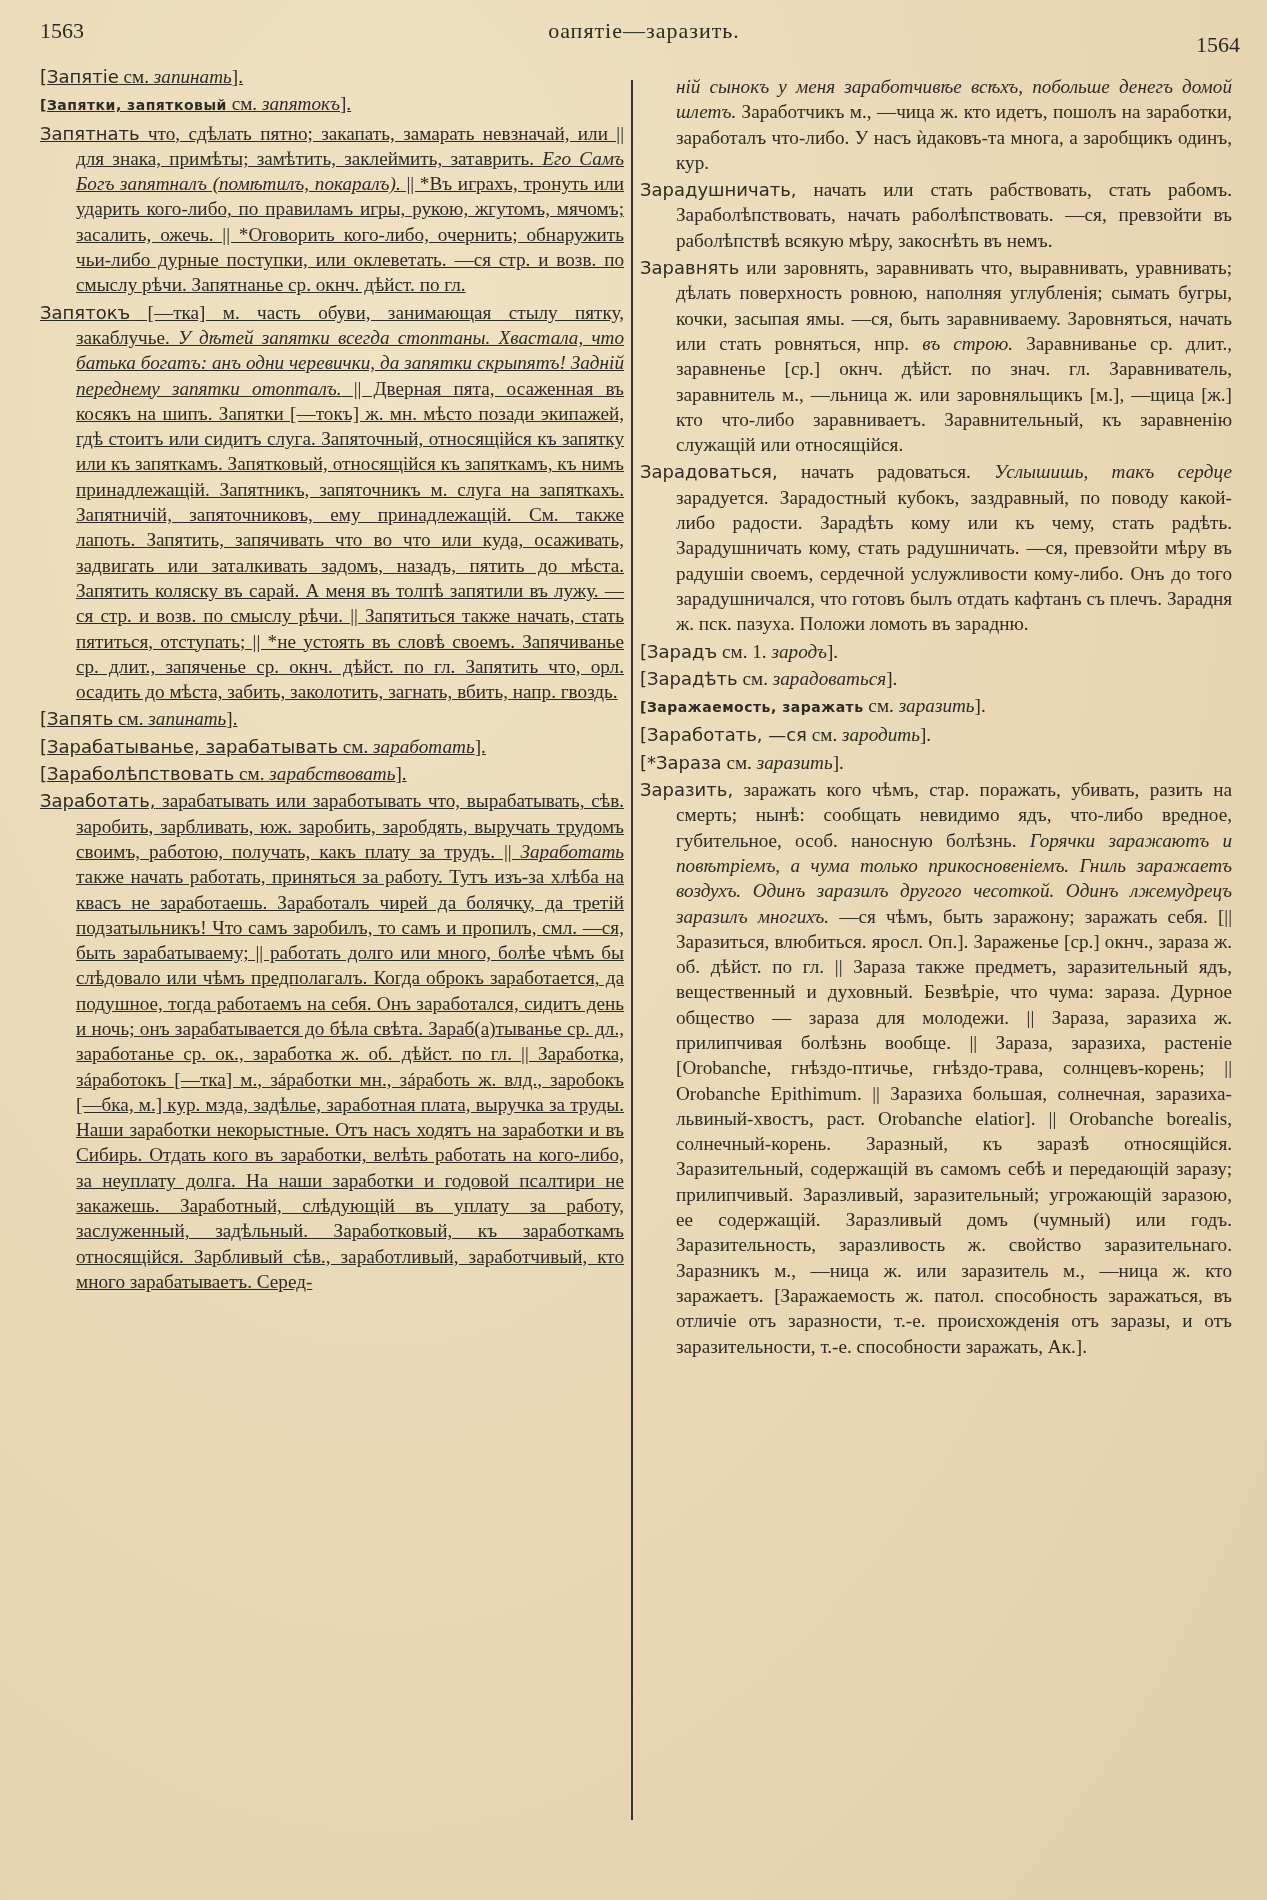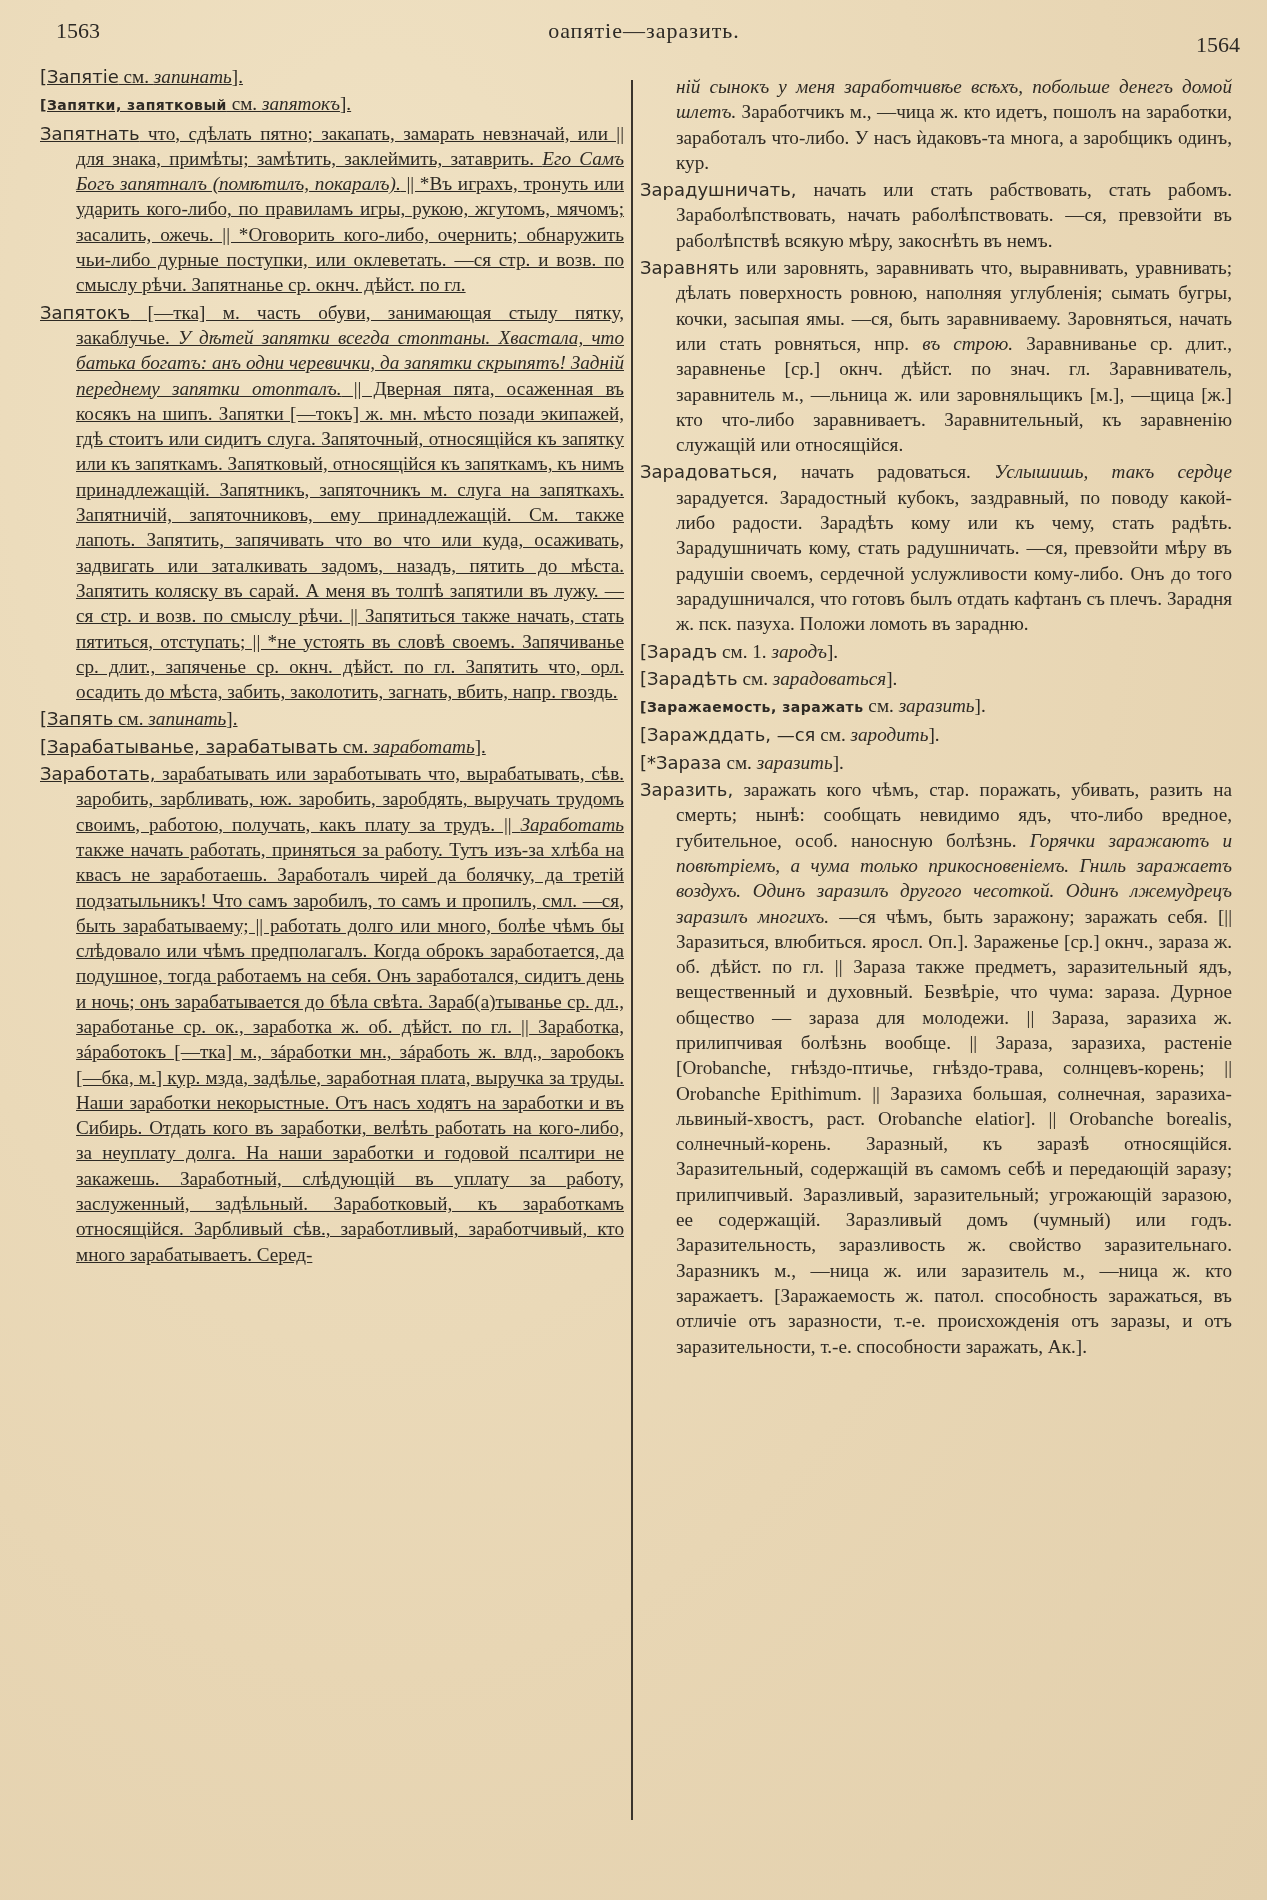--- a/index.html
+++ b/index.html
@@ -8,21 +8,21 @@
     background: #ecdcbc;
     background-image: radial-gradient(ellipse at 30% 20%, #f0e2c4 0%, #e8d6b4 60%, #e2cfac 100%);
     color: #2e2a24;
     font-family: "Liberation Serif", "DejaVu Serif", serif;
     position: relative;
   }
   .header {
     position: absolute; top: 18px; left: 40px; width: 1200px; height: 30px;
     font-size: 22px; color: #2d2a26;
   }
-  .header .pnum-left { position: absolute; left: 0; top: 0; margin-left: 16px; }
+  .header .pnum-left { position: absolute; left: 0; top: 0; }
   .header .pnum-right { position: absolute; right: 0; top: 14px; text-align: right; }
   .header .running { position: absolute; left: 8px; right: 0; text-align: center; top: 0; letter-spacing: 1px; }
   .col {
     position: absolute; top: 64px; font-size: 19.2px; line-height: 25.3px;
     text-align: justify;
   }
   .col-left { left: 40px; width: 584px; text-decoration: underline; }
   .col-right { left: 640px; width: 592px; top: 40px; }
   .divider {
     position: absolute; left: 631px; top: 80px; width: 2px; height: 1740px;
@@ -45,27 +45,28 @@
 
 <div class="divider"></div>
 
 <div class="col col-left">
   <p class="entry"><span class="hw-plain">[Запятіе</span><span> см. </span><span class="it">запинать</span><span>].</span></p>
   <p class="entry"><span class="hw">[Запятки, запятковый</span><span> см. </span><span class="it">запятокъ</span><span>].</span></p>
   <p class="entry"><span class="hw-plain">Запятнать</span><span> что, сдѣлать пятно; закапать, замарать невзначай, или || для знака, примѣты; замѣтить, заклеймить, затаврить. </span><span class="it">Его Самъ Богъ запятналъ (помѣтилъ, покаралъ).</span><span> || *Въ играхъ, тронуть или ударить кого-либо, по правиламъ игры, рукою, жгутомъ, мячомъ; засалить, ожечь. || *Оговорить кого-либо, очернить; обнаружить чьи-либо дурные поступки, или оклеветать. —ся стр. и возв. по смыслу рѣчи. Запятнанье ср. окнч. дѣйст. по гл.</span></p>
   <p class="entry"><span class="hw-plain">Запятокъ</span><span> [—тка] м. часть обуви, занимающая стылу пятку, закаблучье. </span><span class="it">У дѣтей запятки всегда стоптаны. Хвастала, что батька богатъ: анъ одни черевички, да запятки скрыпятъ! Задній переднему запятки отопталъ.</span><span> || Дверная пята, осаженная въ косякъ на шипъ. Запятки [—токъ] ж. мн. мѣсто позади экипажей, гдѣ стоитъ или сидитъ слуга. Запяточный, относящійся къ запятку или къ запяткамъ. Запятковый, относящійся къ запяткамъ, къ нимъ принадлежащій. Запятникъ, запяточникъ м. слуга на запяткахъ. Запятничій, запяточниковъ, ему принадлежащій. См. также лапоть. Запятить, запячивать что во что или куда, осаживать, задвигать или заталкивать задомъ, назадъ, пятить до мѣста. Запятить коляску въ сарай. А меня въ толпѣ запятили въ лужу. —ся стр. и возв. по смыслу рѣчи. || Запятиться также начать, стать пятиться, отступать; || *не устоять въ словѣ своемъ. Запячиванье ср. длит., запяченье ср. окнч. дѣйст. по гл. Запятить что, орл. осадить до мѣста, забить, заколотить, загнать, вбить, напр. гвоздь.</span></p>
   <p class="entry"><span class="hw-plain">[Запять</span><span> см. </span><span class="it">запинать</span><span>].</span></p>
   <p class="entry"><span class="hw-plain">[Зарабатыванье, зарабатывать</span><span> см. </span><span class="it">заработать</span><span>].</span></p>
+  <p class="entry"><span class="hw-plain">[Зараболѣпствовать</span><span> см. </span><span class="it">зарабствовать</span><span>].</span></p>
   <p class="entry"><span class="hw-plain">Заработать,</span><span> зарабатывать или заработывать что, вырабатывать, сѣв. заробить, зарбливать, юж. заробить, заробдять, выручать трудомъ своимъ, работою, получать, какъ плату за трудъ. || </span><span class="it">Заработать</span><span> также начать работать, приняться за работу. Тутъ изъ-за хлѣба на квасъ не заработаешь. Заработалъ чирей да болячку, да третій подзатыльникъ! Что самъ заробилъ, то самъ и пропилъ, смл. —ся, быть зарабатываему; || работать долго или много, болѣе чѣмъ бы слѣдовало или чѣмъ предполагалъ. Когда оброкъ заработается, да подушное, тогда работаемъ на себя. Онъ заработался, сидитъ день и ночь; онъ зарабатывается до бѣла свѣта. Зараб(а)тыванье ср. дл., заработанье ср. ок., заработка ж. об. дѣйст. по гл. || Заработка, зáработокъ [—тка] м., зáработки мн., зáработь ж. влд., заробокъ [—бка, м.] кур. мзда, задѣлье, заработная плата, выручка за труды. Наши заработки некорыстные. Отъ насъ ходятъ на заработки и въ Сибирь. Отдать кого въ заработки, велѣть работать на кого-либо, за неуплату долга. На наши заработки и годовой псалтири не закажешь. Заработный, слѣдующій въ уплату за работу, заслуженный, задѣльный. Заработковый, къ заработкамъ относящійся. Зарбливый сѣв., заработливый, заработчивый, кто много зарабатываетъ. Серед-</span></p>
 </div>
 
 <div class="col col-right">
   <p class="entry cont"><span class="it">ній сынокъ у меня заработчивѣе всѣхъ, побольше денегъ домой шлетъ.</span><span> Заработчикъ м., —чица ж. кто идетъ, пошолъ на заработки, заработалъ что-либо. У насъ ѝдаковъ-та многа, а заробщикъ одинъ, кур.</span></p>
   <p class="entry"><span class="hw-plain">Зарадушничать,</span><span> начать или стать рабствовать, стать рабомъ. Зараболѣпствовать, начать раболѣпствовать. —ся, превзойти въ раболѣпствѣ всякую мѣру, закоснѣть въ немъ.</span></p>
   <p class="entry"><span class="hw-plain">Заравнять</span><span> или заровнять, заравнивать что, выравнивать, уравнивать; дѣлать поверхность ровною, наполняя углубленія; сымать бугры, кочки, засыпая ямы. —ся, быть заравниваему. Заровняться, начать или стать ровняться, нпр. </span><span class="it">въ строю.</span><span> Заравниванье ср. длит., заравненье [ср.] окнч. дѣйст. по знач. гл. Заравниватель, заравнитель м., —льница ж. или заровняльщикъ [м.], —щица [ж.] кто что-либо заравниваетъ. Заравнительный, къ заравненію служащій или относящійся.</span></p>
   <p class="entry"><span class="hw-plain">Зарадоваться,</span><span> начать радоваться. </span><span class="it">Услышишь, такъ сердце</span><span> зарадуется. Зарадостный кубокъ, заздравный, по поводу какой-либо радости. Зарадѣть кому или къ чему, стать радѣть. Зарадушничать кому, стать радушничать. —ся, превзойти мѣру въ радушіи своемъ, сердечной услужливости кому-либо. Онъ до того зарадушничался, что готовъ былъ отдать кафтанъ съ плечъ. Зарадня ж. пск. пазуха. Положи ломоть въ зарадню.</span></p>
   <p class="entry"><span class="hw-plain">[Зарадъ</span><span> см. 1. </span><span class="it">зародъ</span><span>].</span></p>
   <p class="entry"><span class="hw-plain">[Зарадѣть</span><span> см. </span><span class="it">зарадоваться</span><span>].</span></p>
   <p class="entry"><span class="hw">[Заражаемость, заражать</span><span> см. </span><span class="it">заразить</span><span>].</span></p>
-  <p class="entry"><span class="hw-plain">[Заражддать, —ся</span><span> см. </span><span class="it">зародить</span><span>].</span></p>
+  <p class="entry"><span class="hw-plain">[Заработать, —ся</span><span> см. </span><span class="it">зародить</span><span>].</span></p>
   <p class="entry"><span class="hw-plain">[*Зараза</span><span> см. </span><span class="it">заразить</span><span>].</span></p>
   <p class="entry"><span class="hw-plain">Заразить,</span><span> заражать кого чѣмъ, стар. поражать, убивать, разить на смерть; нынѣ: сообщать невидимо ядъ, что-либо вредное, губительное, особ. наносную болѣзнь. </span><span class="it">Горячки заражаютъ и повѣтріемъ, а чума только прикосновеніемъ. Гниль заражаетъ воздухъ. Одинъ заразилъ другого чесоткой. Одинъ лжемудрецъ заразилъ многихъ.</span><span> —ся чѣмъ, быть заражону; заражать себя. [|| Заразиться, влюбиться. яросл. Оп.]. Зараженье [ср.] окнч., зараза ж. об. дѣйст. по гл. || Зараза также предметъ, заразительный ядъ, вещественный и духовный. Безвѣріе, что чума: зараза. Дурное общество — зараза для молодежи. || Зараза, заразиха ж. прилипчивая болѣзнь вообще. || Зараза, заразиха, растеніе [Orobanche, гнѣздо-птичье, гнѣздо-трава, солнцевъ-корень; || Orobanche Epithimum. || Заразиха большая, солнечная, заразиха-львиный-хвостъ, раст. Orobanche elatior]. || Orobanche borealis, солнечный-корень. Заразный, къ заразѣ относящійся. Заразительный, содержащій въ самомъ себѣ и передающій заразу; прилипчивый. Заразливый, заразительный; угрожающій заразою, ее содержащій. Заразливый домъ (чумный) или годъ. Заразительность, заразливость ж. свойство заразительнаго. Заразникъ м., —ница ж. или заразитель м., —ница ж. кто заражаетъ. [Заражаемость ж. патол. способность заражаться, въ отличіе отъ заразности, т.-е. происхожденія отъ заразы, и отъ заразительности, т.-е. способности заражать, Ак.].</span></p>
 </div>
 
 </body></html>

